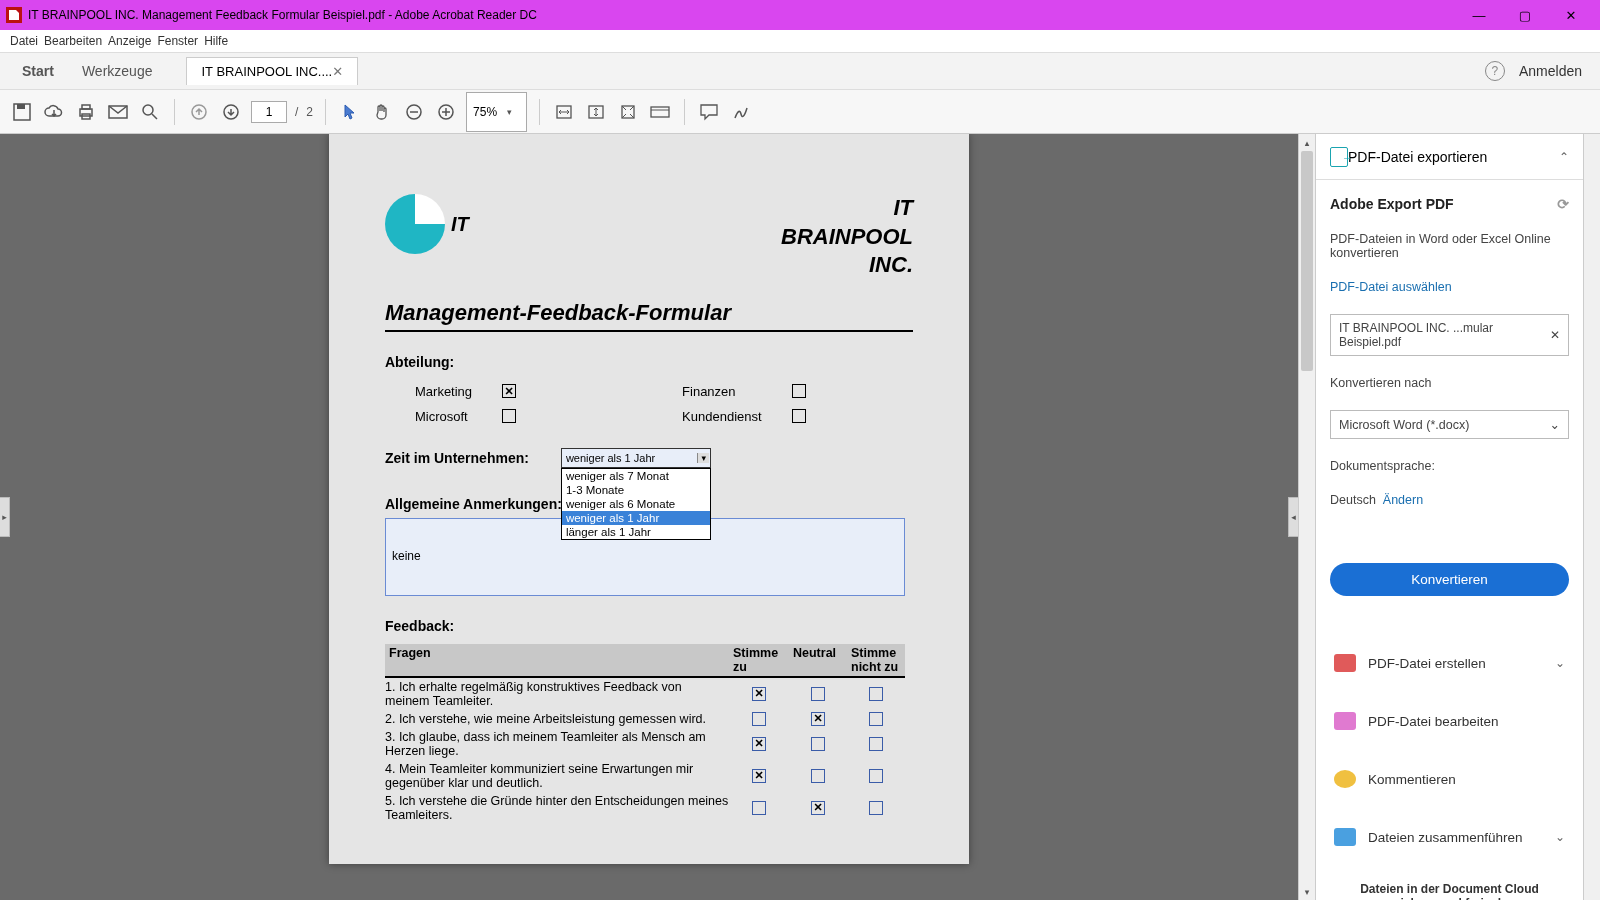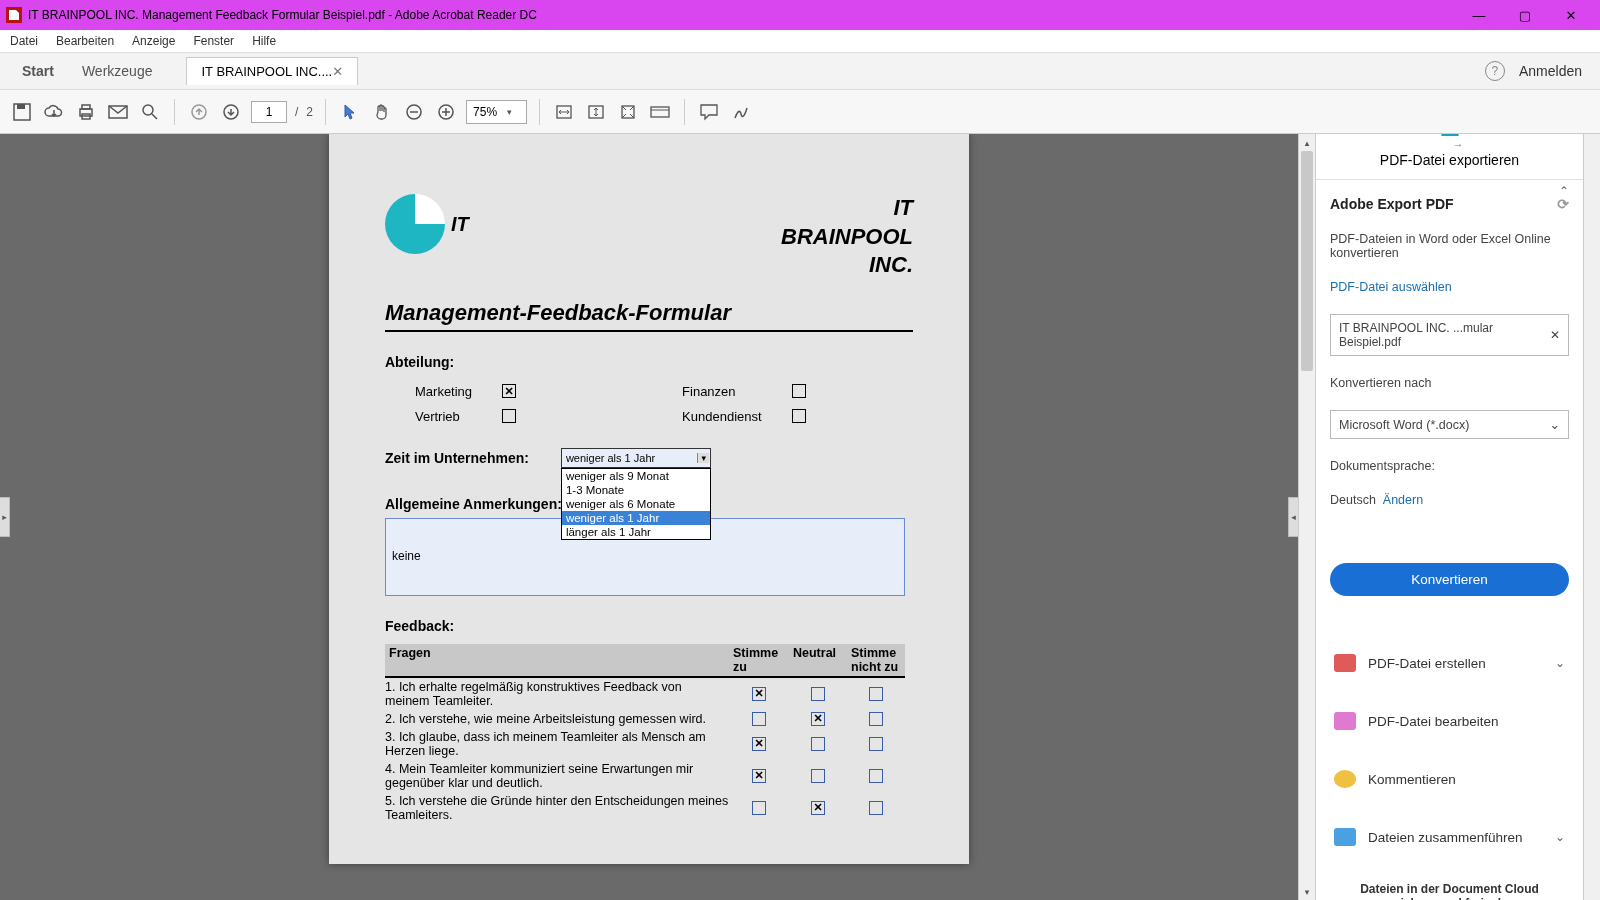--- a/index.html
+++ b/index.html
@@ -2,35 +2,35 @@
 <html><head>
 <meta charset="utf-8">
 <style>
 * { margin: 0; padding: 0; box-sizing: border-box; font-family: "Segoe UI", Tahoma, sans-serif; }
 html, body { width: 1600px; height: 900px; overflow: hidden; background: #fff; }
 .titlebar { height: 30px; background: #d946ef; display: flex; align-items: center; padding: 0 6px; font-size: 12px; }
 .titlebar .app-icon { width: 16px; height: 16px; background: #b11; margin-right: 6px; display:inline-block; position:relative;}
 .titlebar .app-icon::after{content:"";position:absolute;left:3px;top:3px;width:10px;height:10px;background:#fff;clip-path:polygon(0 0,70% 0,100% 30%,100% 100%,0 100%);}
 .titlebar .spacer { flex: 1; }
 .win-btn { width: 46px; height: 30px; display: flex; align-items: center; justify-content: center; font-size: 13px; }
-.menubar { height: 22px; display: flex; align-items: center; gap: 18px; padding: 0 10px; font-size: 12px; color:#333;}
+.menubar { height: 22px; display: flex; align-items: center; gap: 6px; padding: 0 10px; font-size: 12px; color:#333;}
 .tabbar { height: 38px; background: #f3f3f3; border-top:1px solid #ddd; border-bottom:1px solid #ddd; display: flex; align-items: center; padding: 0 8px; }
 .tabbar .tab { padding: 8px 14px; font-size: 14px; color:#555;}
 .tabbar .tab.start{font-weight:600;}
 .tabbar .doc-tab { padding: 6px 14px; background:#fff; border:1px solid #ccc; border-bottom:none; font-size:13px; display:flex; align-items:center; gap:0; margin-left:20px;}
 .tabbar .doc-tab .close{font-size:13px;color:#777;}
 .tabbar .right{margin-left:auto; display:flex; align-items:center; gap:14px; padding-right:10px;}
 .tabbar .help-icon{width:20px;height:20px;border:1.5px solid #888;border-radius:50%;display:flex;align-items:center;justify-content:center;font-size:12px;color:#888;}
 .tabbar .signin{font-size:14px;color:#333;}
 .toolbar { height: 44px; background:#f7f7f7; border-bottom:1px solid #ccc; display:flex; align-items:center; padding:0 10px; gap:8px;}
 .toolbar .ico{width:24px;height:24px;display:flex;align-items:center;justify-content:center;color:#555;}
 .toolbar .sep{width:1px;height:26px;background:#ccc;margin:0 4px;}
 .toolbar .page-input{width:36px;height:22px;text-align:center;border:1px solid #aaa;font-size:12px;}
 .toolbar .page-total{font-size:12px;color:#555;}
-.toolbar .zoom-select{height:24px;border:1px solid #aaa;font-size:12px;padding:0 14px 0 6px;background:#fff;position:relative;display:flex;align-items:center;gap:10px;}
+.toolbar .zoom-select{height:40px;border:1px solid #aaa;font-size:12px;padding:0 14px 0 6px;background:#fff;position:relative;display:flex;align-items:center;gap:10px;}
 .toolbar .zoom-select::after{content:"▾";font-size:9px;color:#555;}
 .content-row{display:flex;height:766px;}
 .doc-area{flex:1;background:#6a6a6a;position:relative;overflow:hidden;}
 .scrollbar-v{width:17px;background:#f0f0f0;border-left:1px solid #ccc;display:flex;flex-direction:column;}
 .scrollbar-v .arr{height:17px;display:flex;align-items:center;justify-content:center;font-size:9px;color:#555;background:#f0f0f0;}
 .scrollbar-v .track{flex:1;position:relative;}
 .scrollbar-v .thumb{position:absolute;top:0;left:2px;right:2px;height:220px;background:#c8c8c8;border-radius:2px;}
 .expand-tab{position:absolute;left:0;top:50%;transform:translateY(-50%);width:10px;height:40px;background:#ddd;border:1px solid #bbb;border-left:none;display:flex;align-items:center;justify-content:center;font-size:9px;color:#555;}
 .expand-tab.right-side{left:auto;right:0;border:1px solid #bbb;border-right:none;}
 .page{position:absolute;left:50%;transform:translateX(-50%);top:0;width:640px;background:#e5e5e5;box-shadow:0 0 8px rgba(0,0,0,.4);padding:60px 56px 40px;font-size:12.5px;color:#000;}
@@ -52,21 +52,21 @@
 .page .dd-list div{padding:1px 4px;font-size:11.5px;}
 .page .dd-list div.sel{background:#3a82d8;color:#fff;}
 .page .remarks-box{margin-top:6px;width:520px;height:78px;border:1px solid #6a8bd4;background:#e8eef9;padding:30px 6px 6px;font-size:12px;}
 .page .fb-table{margin-top:10px;width:520px;font-size:12.5px;}
 .page .fb-head{display:grid;grid-template-columns:1fr 60px 58px 58px;background:#c8c8c8;font-weight:700;border-bottom:2px solid #000;}
 .page .fb-head div{padding:2px 4px;}
 .page .fb-row{display:grid;grid-template-columns:1fr 60px 58px 58px;align-items:center;padding:2px 0;}
 .page .fb-row .cb{margin:0 auto;border-color:#3a5ca8;}
 .side-panel{width:268px;background:#fff;border-left:1px solid #ccc;display:flex;flex-direction:column;position:relative;}
 .sp-scroll{width:17px;background:#f0f0f0;border-left:1px solid #ccc;}
-.sp-row1{height:46px;border-bottom:1px solid #ddd;display:flex;align-items:center;padding:0 14px;gap:16px;font-size:14px;flex-direction:column;}
+.sp-row1{height:46px;border-bottom:1px solid #ddd;display:flex;align-items:center;padding:0 14px;gap:0;font-size:14px;}
 .sp-row1 .exp-ico{width:18px;height:20px;border:1.5px solid #1aa4b0;border-radius:2px;position:relative;}
 .sp-row1 .exp-ico::after{content:"→";position:absolute;right:-6px;top:2px;font-size:11px;color:#1aa4b0;}
 .sp-row1 .chev{margin-left:auto;font-size:12px;color:#666;}
 .sp-body{padding:16px 14px;font-size:12.5px;color:#444;display:flex;flex-direction:column;gap:20px;flex:1;overflow:hidden;}
 .sp-body .h{font-weight:600;font-size:14px;color:#222;display:flex;justify-content:space-between;align-items:center;}
 .sp-body .link{color:#1a6fb0;}
 .sp-body .filebox{border:1px solid #bbb;padding:6px 8px;font-size:12px;display:flex;justify-content:space-between;align-items:center;}
 .sp-body .select{border:1px solid #bbb;padding:6px 8px;display:flex;justify-content:space-between;align-items:center;font-size:12.5px;}
 .sp-body .convert-btn{background:#1a6fd4;color:#fff;border-radius:18px;text-align:center;padding:9px 0;font-size:13.5px;margin-top:36px;}
 .sp-list-item{display:flex;align-items:center;gap:12px;padding:10px 4px;font-size:13.5px;color:#333;}
@@ -240,34 +240,34 @@
         </div>
       </div>
       <h1>Management-Feedback-Formular</h1>
       <div class="sec-title">Abteilung:</div>
       <div class="dept-grid">
         <span>Marketing</span>
         <span class="cb">✕</span>
         <span></span>
         <span>Finanzen</span>
         <span class="cb"></span>
-        <span>Vertrieb</span>
+        <span>Microsoft</span>
         <span class="cb"></span>
         <span></span>
         <span>Kundendienst</span>
         <span class="cb"></span>
       </div>
       <div class="time-row">
         <div class="sec-title">Zeit im Unternehmen:</div>
         <div class="dd-wrap">
           <div class="dd">
               <span>weniger als 1 Jahr</span>
             </div>
           <div class="dd-list">
-            <div>weniger als 9 Monat</div>
+            <div>weniger als 7 Monat</div>
             <div>1-3 Monate</div>
             <div>weniger als 6 Monate</div>
             <div class="sel">weniger als 1 Jahr</div>
             <div>länger als 1 Jahr</div>
           </div>
         </div>
       </div>
       <div class="sec-title" style="margin-top:28px">Allgemeine Anmerkungen:</div>
       <div class="remarks-box"><span>keine</span></div>
       <div class="sec-title" style="margin-top:22px">Feedback:</div>

